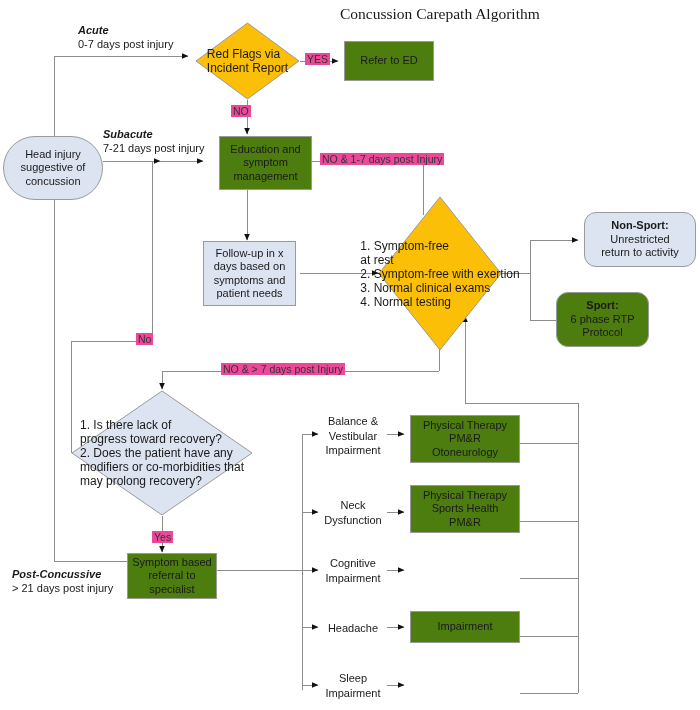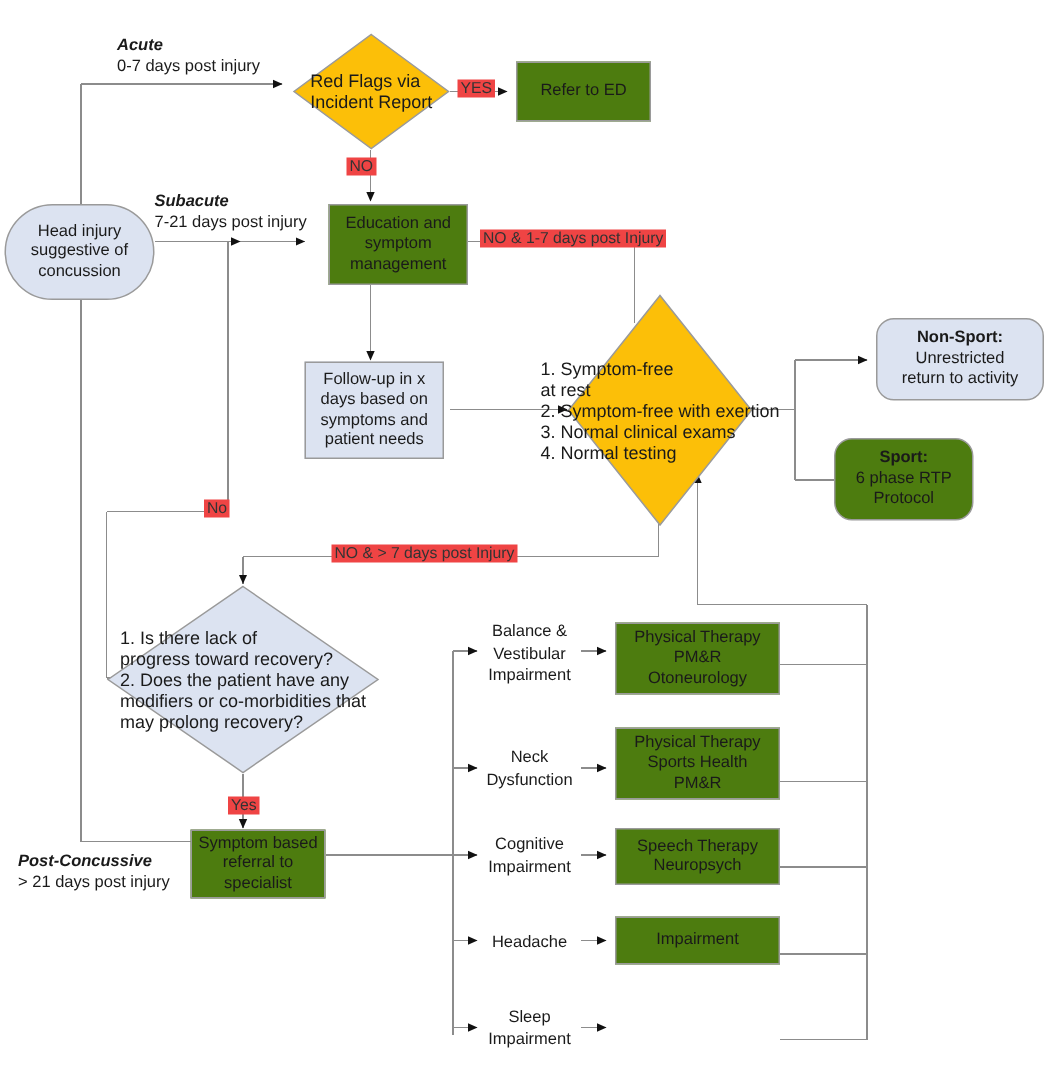--- a/index.html
+++ b/index.html
@@ -59,21 +59,21 @@
     text-align: left;
     font-size: 12px;
     line-height: 14px;
     color: #1a1a1a;
   }
 
   .edgelabel {
     position: absolute;
     font-size: 10.5px;
     color: #333;
-    background: #ef4444;
+    background: #ec4899;
     padding: 0 2px;
     white-space: nowrap;
     z-index: 4;
   }
   .stagelabel {
     position: absolute;
     font-size: 11px;
     color: #1a1a1a;
     white-space: nowrap;
     text-align: left;
@@ -183,20 +183,21 @@
       <path d="M520,693 L578,693"></path>
       <path d="M578,403 L578,693"></path>
       <path d="M578,403 L465,403"></path>
       <path d="M465,403 L465,316" marker-end="url(#arrowup)"></path>
 
       <path d="M54,561 L197,561" marker-end="url(#arrow)"></path>
 
     </g>
   </svg>
 
+  <div class="title" style="left:340px; top:5px;">Concussion Carepath Algorithm</div>
 
   <div class="node box blue oval" style="left:3px; top:136px; width:100px; height:64px;">
     <span>
       <span>Head injury</span><br>
       <span>suggestive of</span><br>
       <span>concussion</span>
     </span>
   </div>
 
   <div class="stagelabel" style="left:78px; top:23px; width:155px;">
@@ -331,26 +332,20 @@
   </div>
 
   <div class="node box orange" style="left:410px; top:485px; width:110px; height:48px;">
     <span>
       <span>Physical Therapy</span><br>
       <span>Sports Health</span><br>
       <span>PM&amp;R</span>
     </span>
   </div>
 
-  <div class="node box orange" style="left:410px; top:552px; width:110px; height:38px;">
-    <span>
-      <span>Speech Therapy</span><br>
-      <span>Neuropsych</span>
-    </span>
-  </div>
 
   <div class="node box orange" style="left:410px; top:611px; width:110px; height:32px;">
     <span>Impairment</span>
   </div>
 
 
   <div class="edgelabel" style="left:305px; top:53px;">YES</div>
 
   <div class="edgelabel" style="left:231px; top:105px;">NO</div>
 

